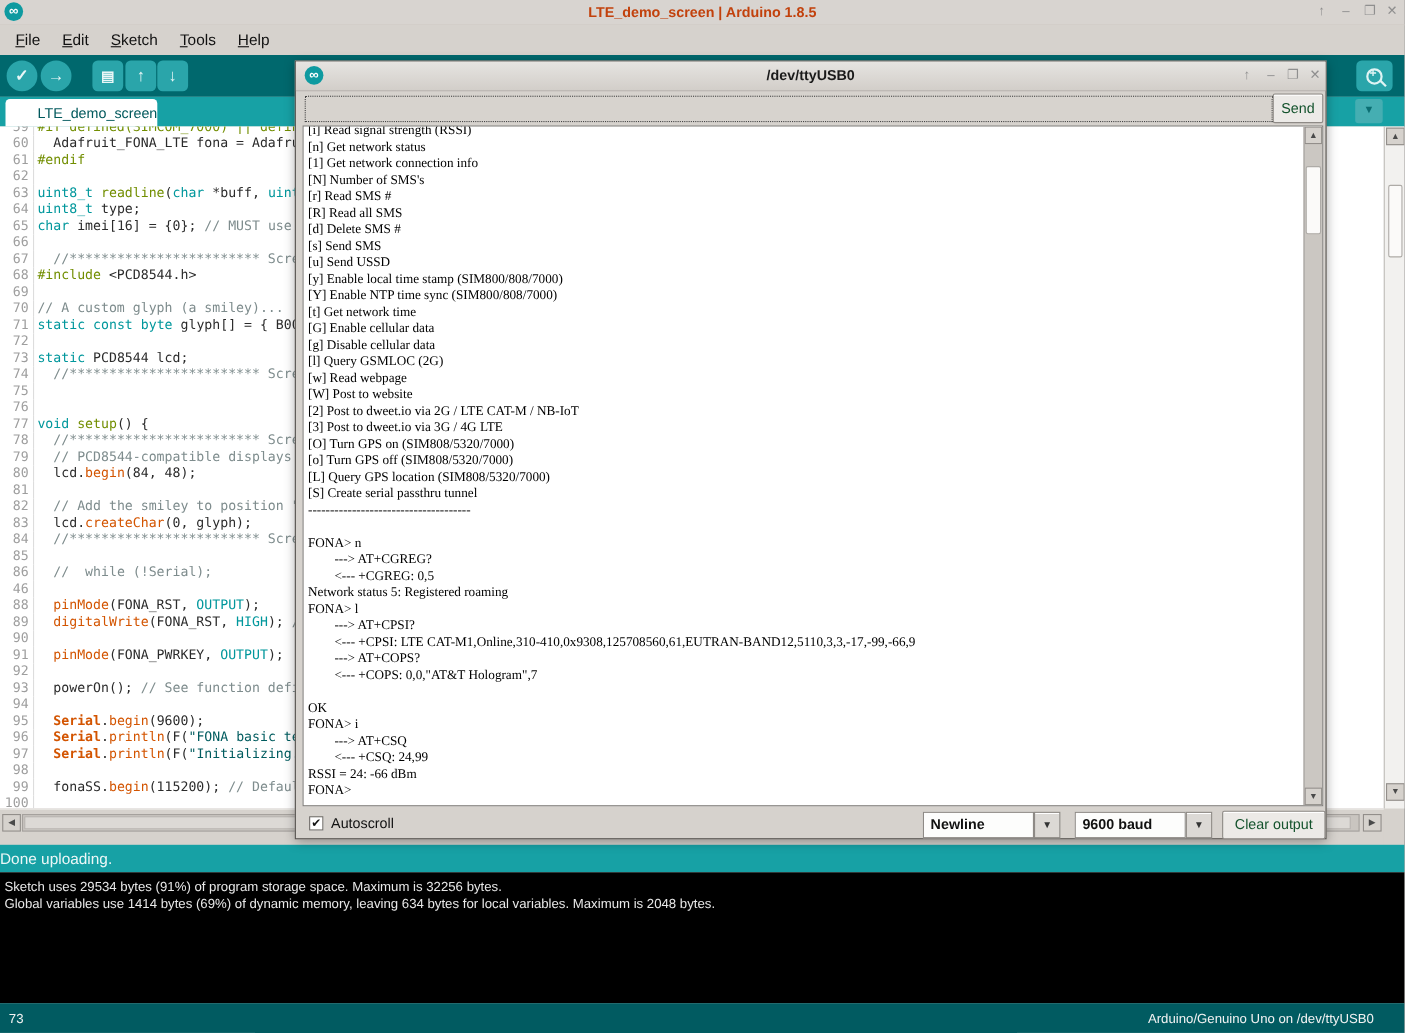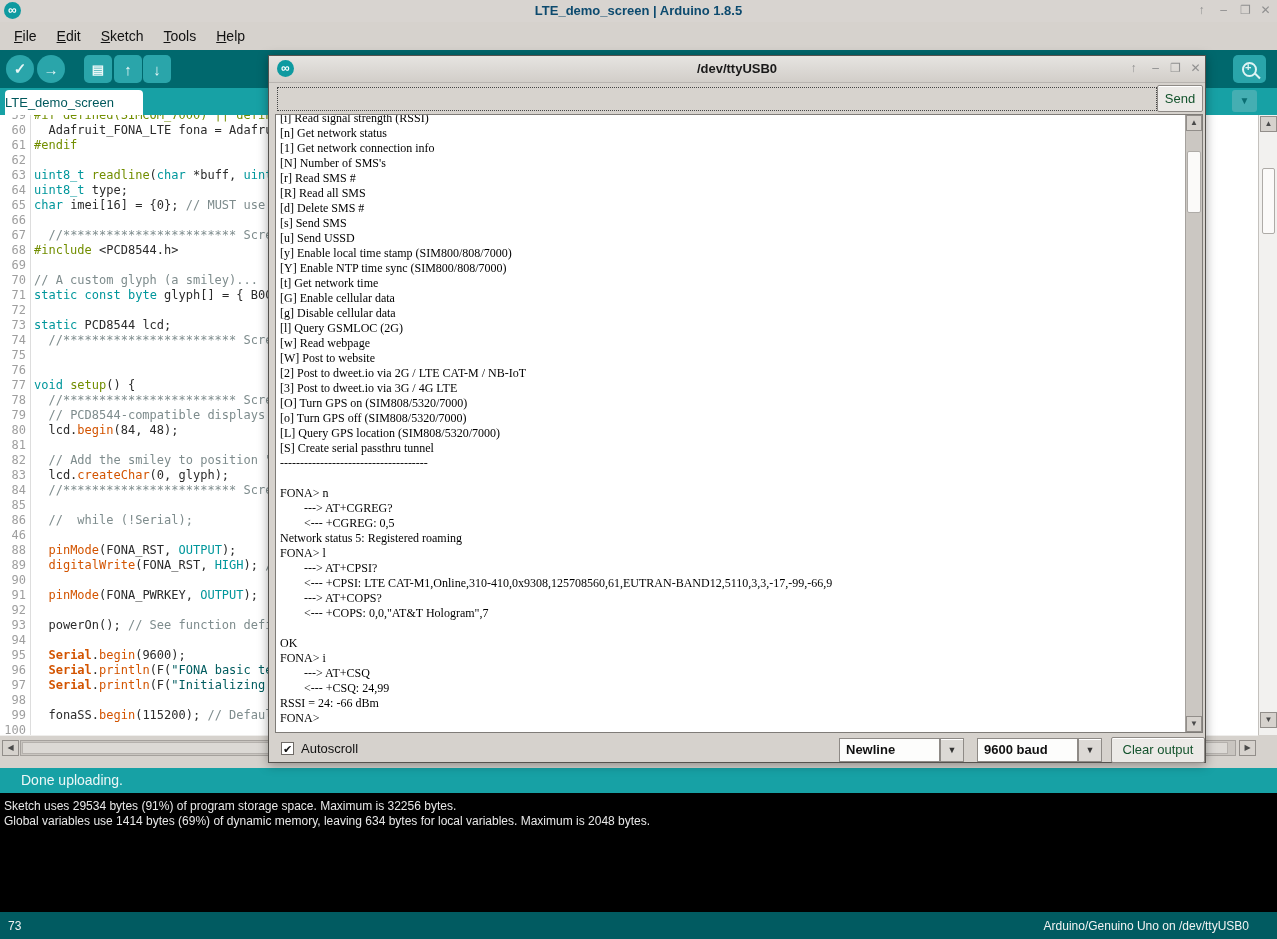--- a/index.html
+++ b/index.html
@@ -2,36 +2,36 @@
 <html><head>
 <meta charset="utf-8">
 <style>
   html,body{margin:0;padding:0;background:#888;}
   #root{position:relative;width:1277px;height:939px;background:#D6D2CD;overflow:hidden;
         font-family:"Liberation Sans",sans-serif;}
   .abs{position:absolute;}
 
   
   .titlebar{left:0;top:0;width:1277px;height:22px;background:#D8D4D0;border-bottom:1px solid #C2BEBA;}
-  .title-text{left:0;right:0;top:3px;text-align:center;font-weight:bold;font-size:13px;color:#0c4a6e;}
+  .title-text{left:0;right:0;top:3px;text-align:center;font-weight:bold;font-size:13px;color:#c2410c;}
   .appicon{width:17px;height:17px;border-radius:50%;background:#0E9AA0;color:#fff;text-align:center;
            font-size:12px;line-height:16px;font-weight:bold;}
   .winctl{width:17px;height:17px;text-align:center;font-size:12px;line-height:17px;color:#8F8F8F;cursor:default;}
   .menubar{left:0;top:22px;width:1277px;height:28px;background:#D6D2CD;display:flex;align-items:center;
            padding-left:6px;box-sizing:border-box;gap:4px;}
   .menu-item{display:inline-block;padding:2px 8px;font-size:14px;color:#111;}
   .menu-item::first-letter{text-decoration:underline;}
   .toolbar{left:0;top:50px;width:1277px;height:38px;background:#00686D;}
   .tbtn{position:absolute;top:5px;width:28px;height:28px;background:#2AA5AA;color:#EAF7F7;
         display:flex;align-items:center;justify-content:center;font-size:15px;font-weight:bold;}
   .round{border-radius:50%;}
   .sq{border-radius:5px;}
   .tabbar{left:0;top:88px;width:1277px;height:27px;background:#17A1A5;}
   .tab{position:absolute;left:5px;top:2px;width:138px;height:25px;background:#fff;
-       border-radius:4px 4px 0 0;text-align:left;font-size:13px;color:#00585C;line-height:26px;}
+       border-radius:4px 4px 0 0;text-align:right;font-size:13px;color:#00585C;line-height:26px;}
   .tabmenu-btn{position:absolute;left:1232px;top:2px;width:25px;height:22px;background:#45AEB2;
        border-radius:3px;text-align:center;color:#0B6E72;font-size:10px;line-height:22px;}
   .mag{position:relative;width:11px;height:11px;border:2px solid #DFF4F4;border-radius:50%;}
   .mag::after{content:"";position:absolute;width:7px;height:2px;background:#DFF4F4;
        transform:rotate(45deg);right:-6px;bottom:-2px;}
   .mag::before{content:"+";position:absolute;left:1px;top:-3px;font-size:11px;color:#DFF4F4;font-weight:bold;}
 
   
   .editor{left:0;top:115px;width:1258px;height:620px;background:#fff;overflow:hidden;}
   .codeblock{margin-top:-7px;}
@@ -48,21 +48,21 @@
   .sbtn{position:absolute;width:17px;height:16px;background:#D6D2CD;border:1px solid #928E8A;
         box-sizing:border-box;color:#4A4A4A;font-size:8px;text-align:center;line-height:14px;}
   .sthumb{position:absolute;background:#FBFAF9;border:1px solid #AEABA7;box-sizing:border-box;border-radius:2px;}
   .hstrip{left:0;top:735px;width:1258px;height:33px;background:#D6D2CD;border-top:1px solid #EFEEEC;}
   .htrack{position:absolute;left:20px;top:4px;width:1216px;height:16px;background:#C9C5C0;
         border:1px solid #A5A19D;box-sizing:border-box;}
   .hthumb{position:absolute;left:1px;top:1px;width:1206px;height:12px;background:#DCD9D5;border:1px solid #B5B1AD;box-sizing:border-box;}
 
   
   .statusbar{left:0;top:768px;width:1277px;height:25px;background:#17A1A5;color:#ECF7F7;
-        font-size:14px;line-height:25px;padding-left:21px;box-sizing:border-box;}
+        font-size:14px;line-height:25px;padding-left:0;box-sizing:border-box;}
   .console{left:0;top:793px;width:1277px;height:119px;background:#000;color:#E8E8E8;
         font-family:Liberation Sans, sans-serif;font-size:12px;line-height:15px;
         padding:6px 0 0 4px;box-sizing:border-box;white-space:pre;}
   .footer{left:0;top:912px;width:1277px;height:27px;background:#015B61;color:#F2F2F2;font-size:12px;}
   .footer-left{position:absolute;left:8px;top:7px;}
   .footer-right{position:absolute;right:28px;top:7px;}
 
   
   .serial{left:268px;top:55px;width:938px;height:708px;background:#D6D2CD;border:1px solid #55524E;
         box-sizing:border-box;box-shadow:0 2px 10px rgba(0,0,0,0.35);z-index:10;}

